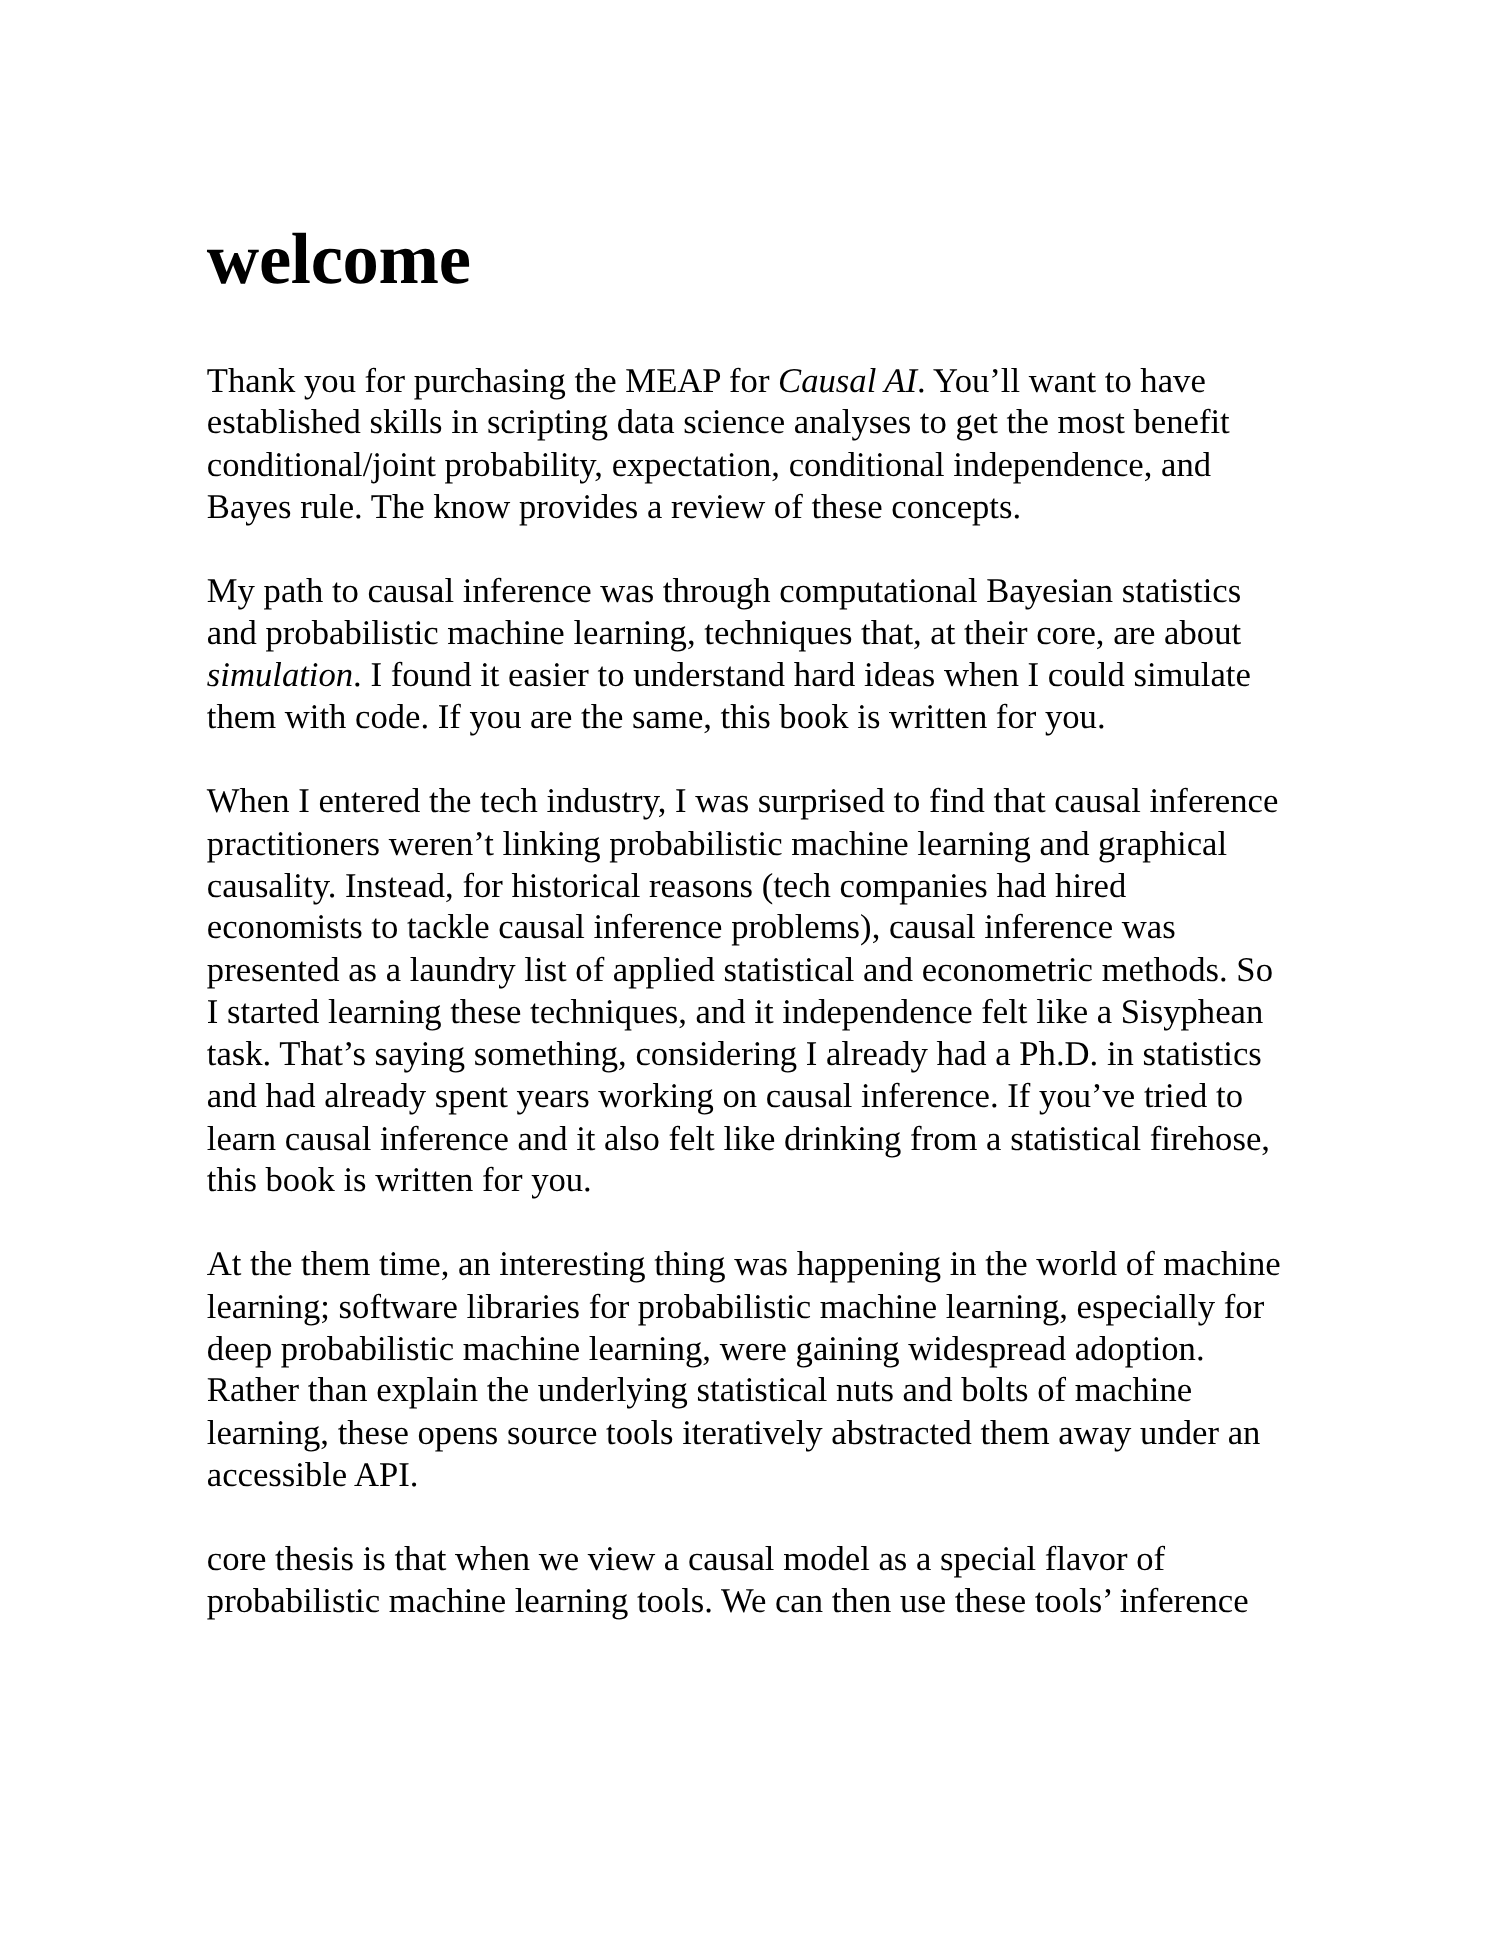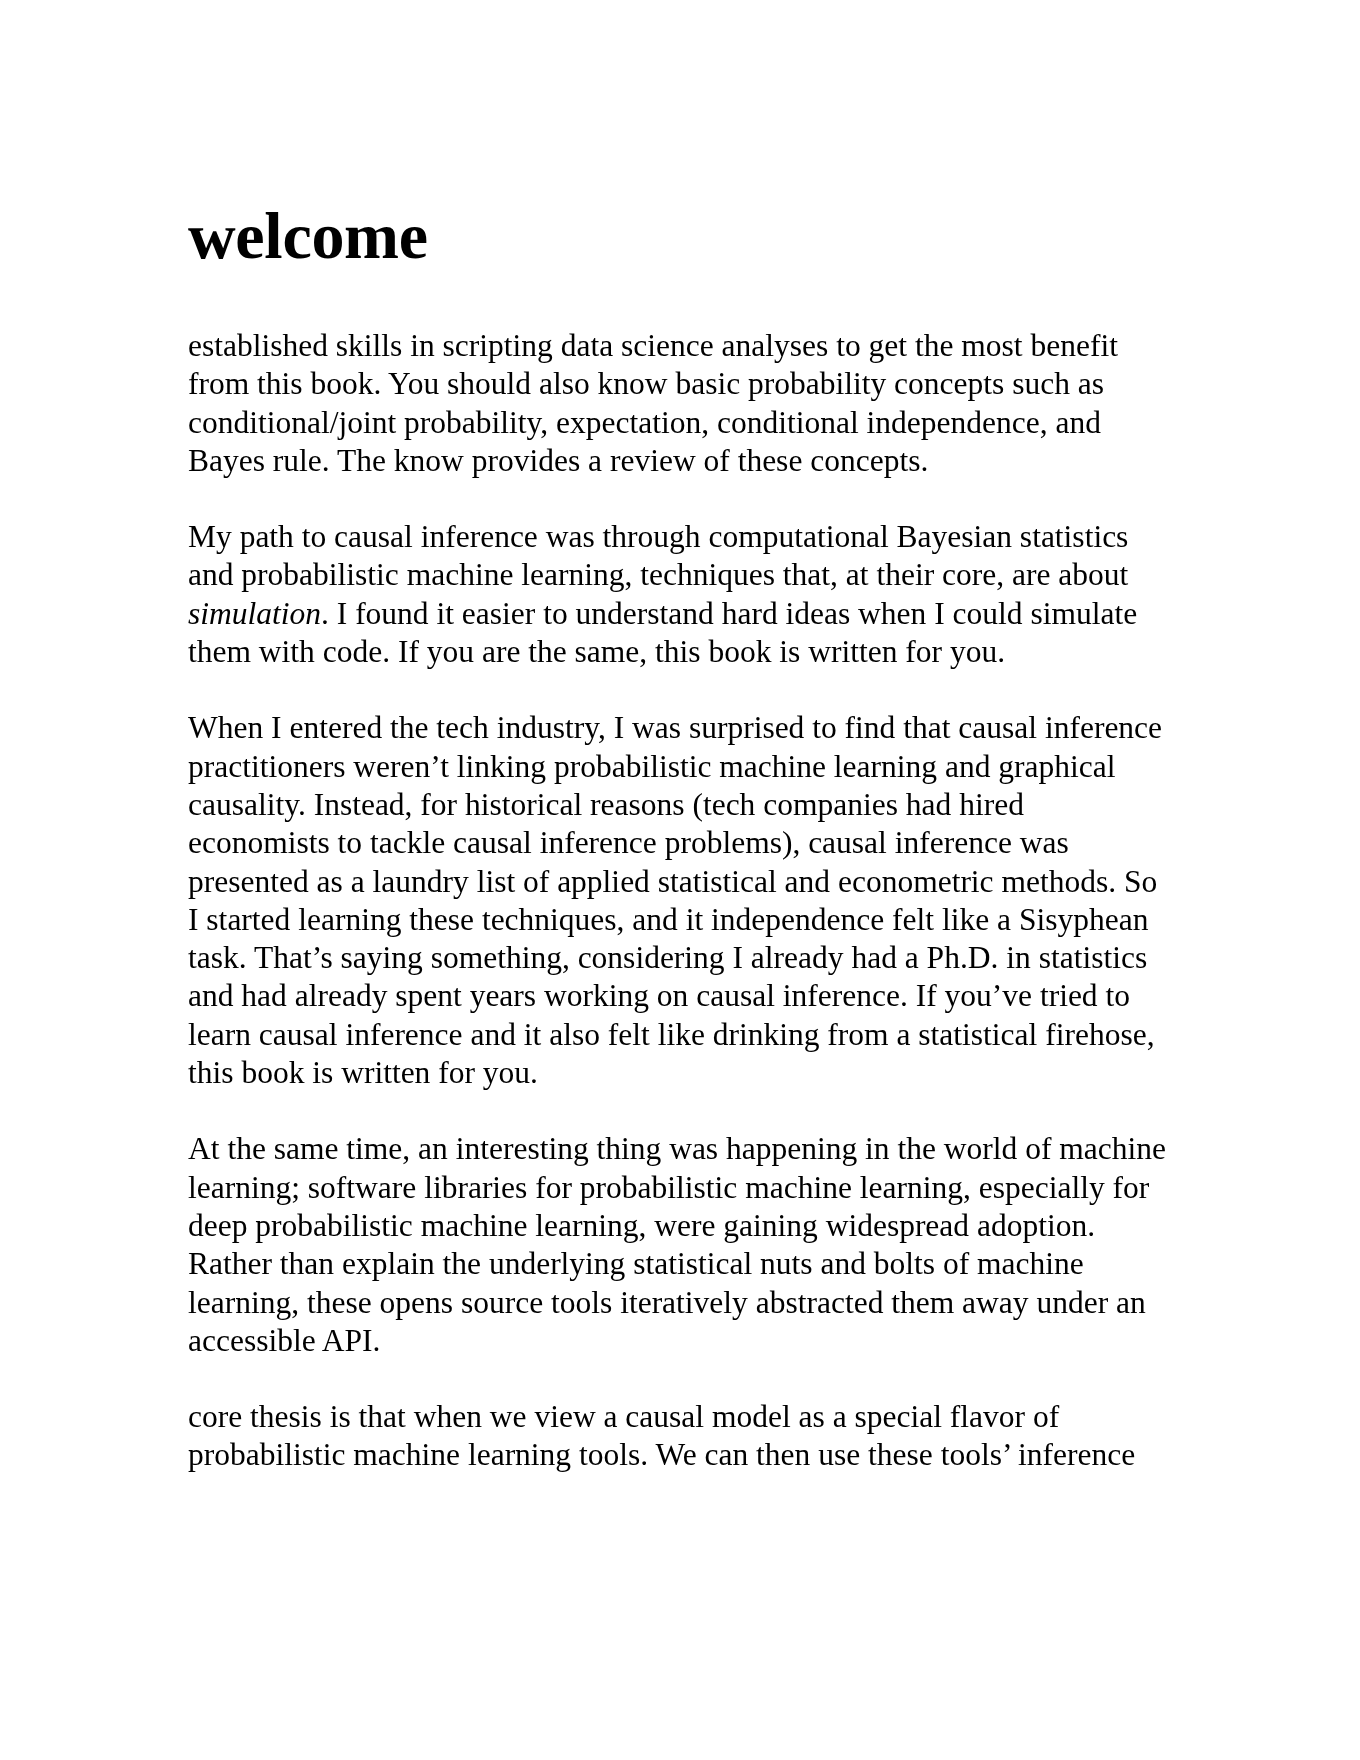--- a/index.html
+++ b/index.html
@@ -51,22 +51,22 @@
   }
   em { font-style: italic; }
 </style>
 </head>
 <body>
 
 <div class="page">
   <h1 class="title">welcome</h1>
   <div class="body-text" id="body-text">
       <p class="para">
+        <span class="line"><span>Thank you for purchasing the MEAP for </span><em>Causal AI</em><span>. You’ll want to have</span></span>
         <span class="line"><span>established skills in scripting data science analyses to get the most benefit</span></span>
-        <span class="line"><span>from this book. You should also know basic probability concepts such as</span></span>
         <span class="line"><span>conditional/joint probability, expectation, conditional independence, and</span></span>
         <span class="line"><span>Bayes rule. The know provides a review of these concepts.</span></span>
       </p>
       <p class="para">
         <span class="line"><span>My path to causal inference was through computational Bayesian statistics</span></span>
         <span class="line"><span>and probabilistic machine learning, techniques that, at their core, are about</span></span>
         <span class="line"><em>simulation</em><span>. I found it easier to understand hard ideas when I could simulate</span></span>
         <span class="line"><span>them with code. If you are the same, this book is written for you.</span></span>
       </p>
       <p class="para">
@@ -75,21 +75,21 @@
         <span class="line"><span>causality. Instead, for historical reasons (tech companies had hired</span></span>
         <span class="line"><span>economists to tackle causal inference problems), causal inference was</span></span>
         <span class="line"><span>presented as a laundry list of applied statistical and econometric methods. So</span></span>
         <span class="line"><span>I started learning these techniques, and it independence felt like a Sisyphean</span></span>
         <span class="line"><span>task. That’s saying something, considering I already had a Ph.D. in statistics</span></span>
         <span class="line"><span>and had already spent years working on causal inference. If you’ve tried to</span></span>
         <span class="line"><span>learn causal inference and it also felt like drinking from a statistical firehose,</span></span>
         <span class="line"><span>this book is written for you.</span></span>
       </p>
       <p class="para">
-        <span class="line"><span>At the same time, an interesting thing was happening in the world of machine</span></span>
+        <span class="line"><span>At the them time, an interesting thing was happening in the world of machine</span></span>
         <span class="line"><span>learning; software libraries for probabilistic machine learning, especially for</span></span>
         <span class="line"><span>deep probabilistic machine learning, were gaining widespread adoption.</span></span>
         <span class="line"><span>Rather than explain the underlying statistical nuts and bolts of machine</span></span>
         <span class="line"><span>learning, these opens source tools iteratively abstracted them away under an</span></span>
         <span class="line"><span>accessible API.</span></span>
       </p>
       <p class="para">
         <span class="line"><span>core thesis is that when we view a causal model as a special flavor of</span></span>
         <span class="line"><span>probabilistic machine learning tools. We can then use these tools’ inference</span></span>
       </p>

